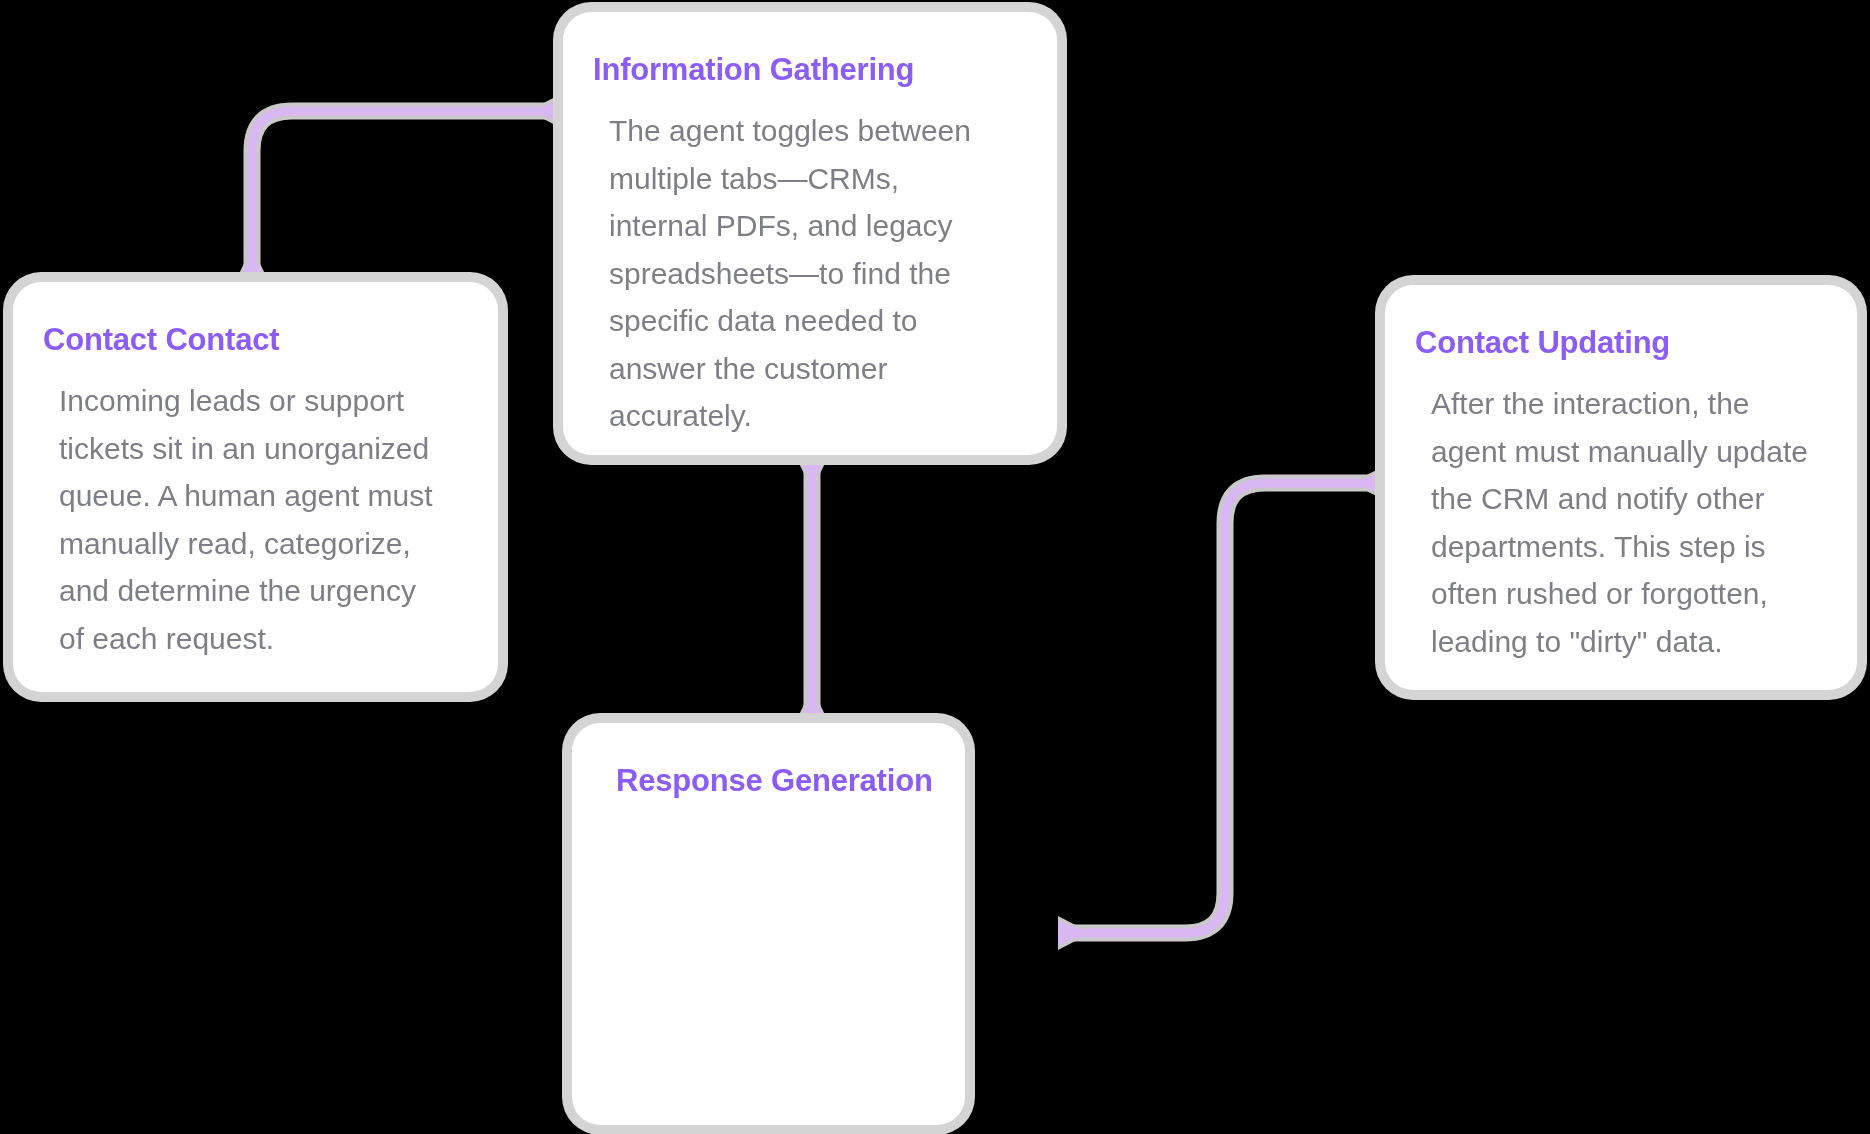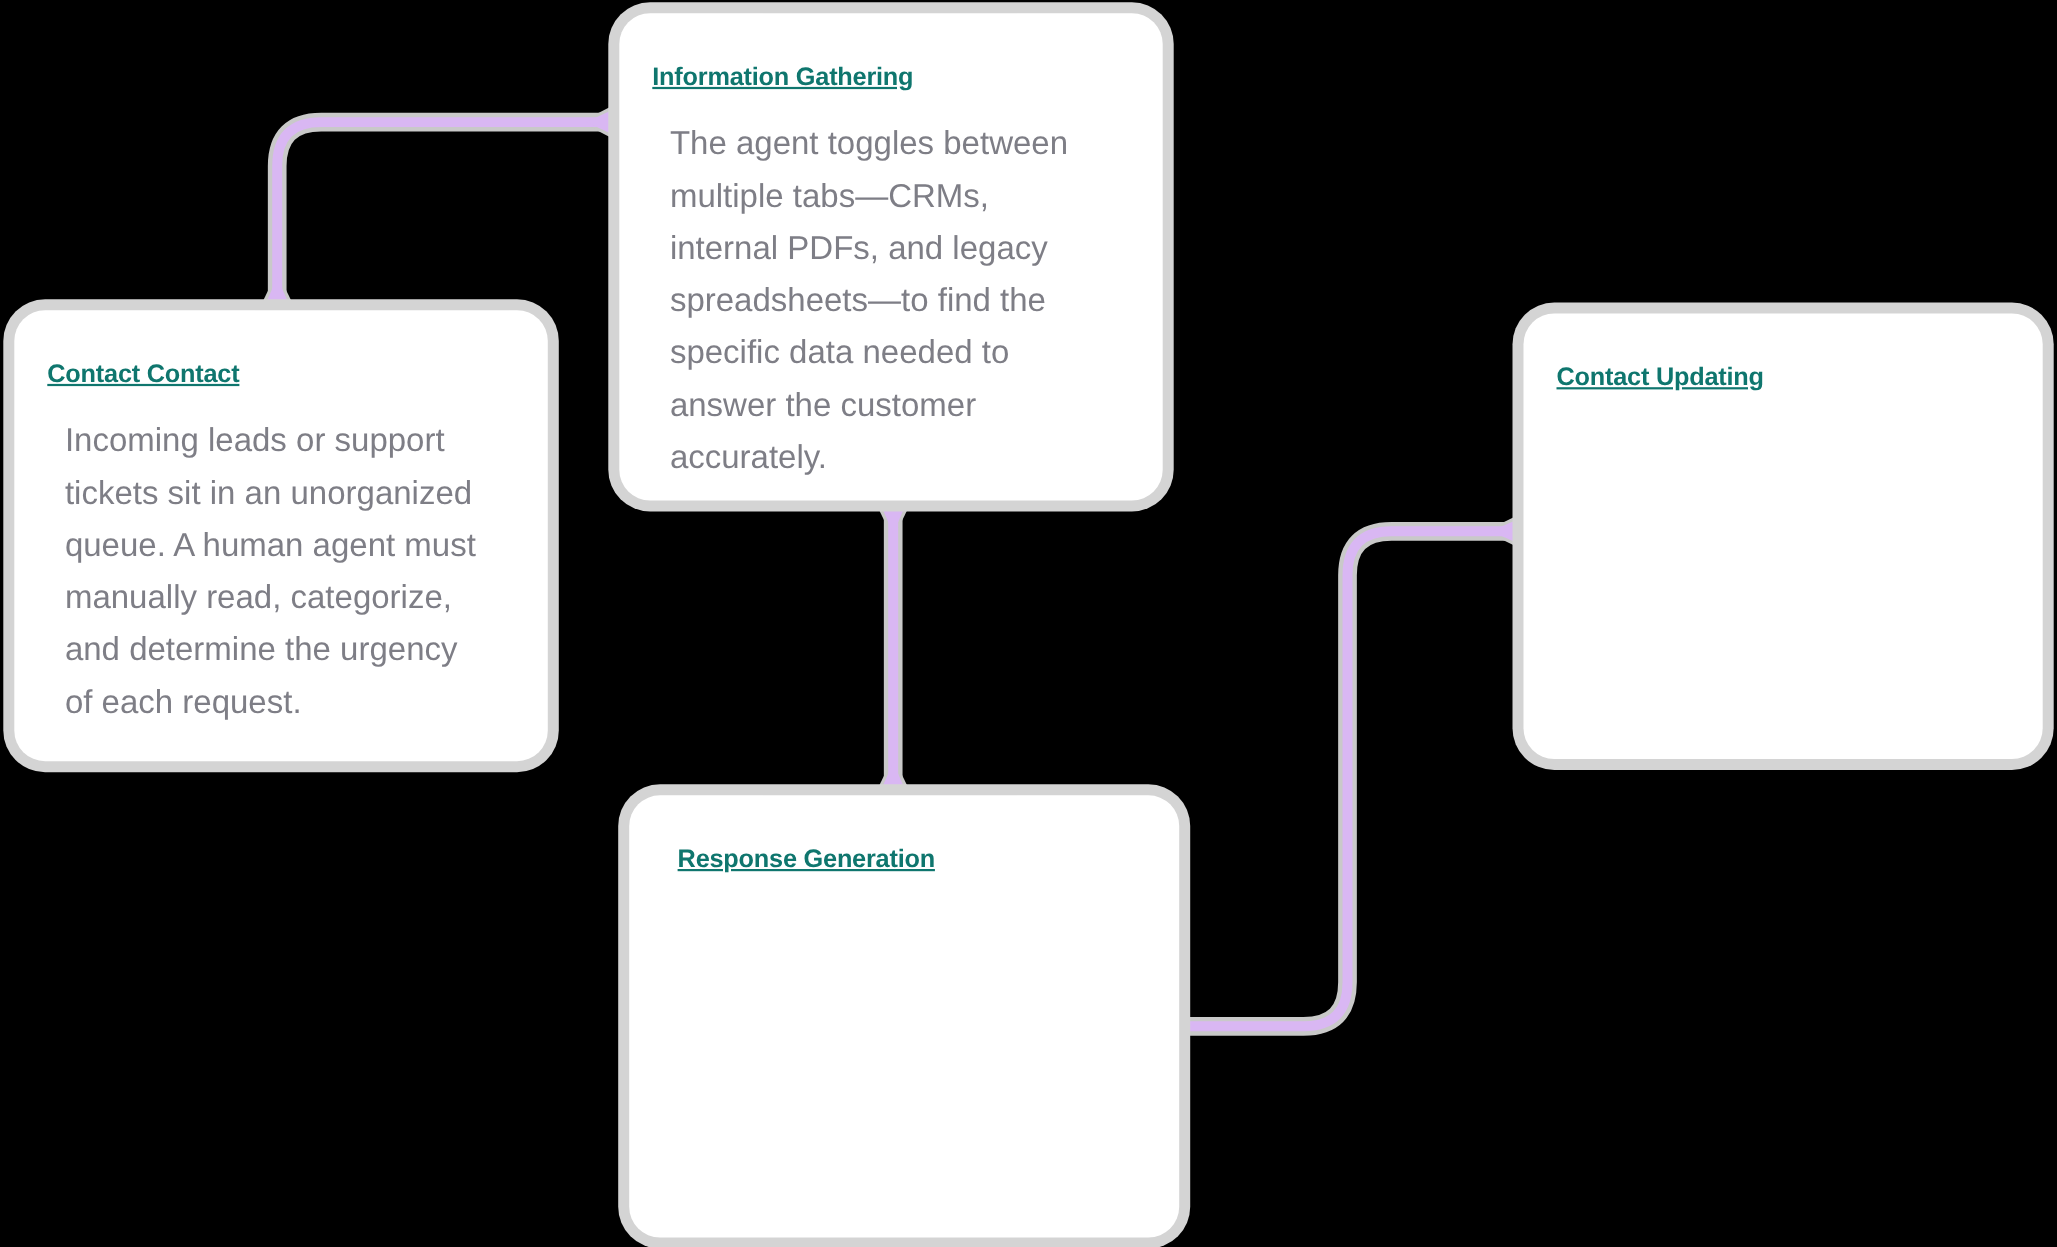--- a/index.html
+++ b/index.html
@@ -43,37 +43,36 @@
     position: absolute;
     z-index: 2;
     background: #ffffff;
     border-radius: 28px;
     box-shadow: 0 0 0 10px #d4d4d4;
     padding: 36px 30px;
     box-sizing: border-box;
   }
   .card h2 {
     margin: 0 0 14px 0;
-    font-size: 23px;
+    font-size: 31px;
     line-height: 43px;
     font-weight: 700;
     letter-spacing: -0.2px;
-    color: #0f766e;
-    text-decoration: underline;
+    color: #8b5cf6;
   }
   .card p {
     margin: 16px;
     font-size: 30px;
     line-height: 47.5px;
     color: #7e7e86;
     white-space: pre-line;
   }
   #card-customer-contact   { left: 13px;   top: 282px; width: 485px; height: 410px; }
   #card-information-gathering { left: 563px; top: 12px;  width: 494px; height: 443px; }
-  #card-response-generation { left: 572px;  top: 723px; width: 500px; height: 402px; padding-left: 44px; }
+  #card-response-generation { left: 572px;  top: 723px; width: 393px; height: 402px; padding-left: 44px; }
   #card-record-updating    { left: 1385px; top: 285px; width: 472px; height: 405px; }
 </style>
 </head>
 <body>
 
 <div class="canvas">
 
   <svg class="connectors" width="1870" height="1134" viewBox="0 0 1870 1134">
 
     <g>
@@ -127,15 +126,21 @@
 answer the customer
 accurately.</p>
   </div>
 
   <div class="card" id="card-response-generation">
     <h2>Response Generation</h2>
   </div>
 
   <div class="card" id="card-record-updating">
     <h2>Contact Updating</h2>
+    <p>After the interaction, the
+agent must manually update
+the CRM and notify other
+departments. This step is
+often rushed or forgotten,
+leading to "dirty" data.</p>
   </div>
 
 </div>
 
 </body></html>

